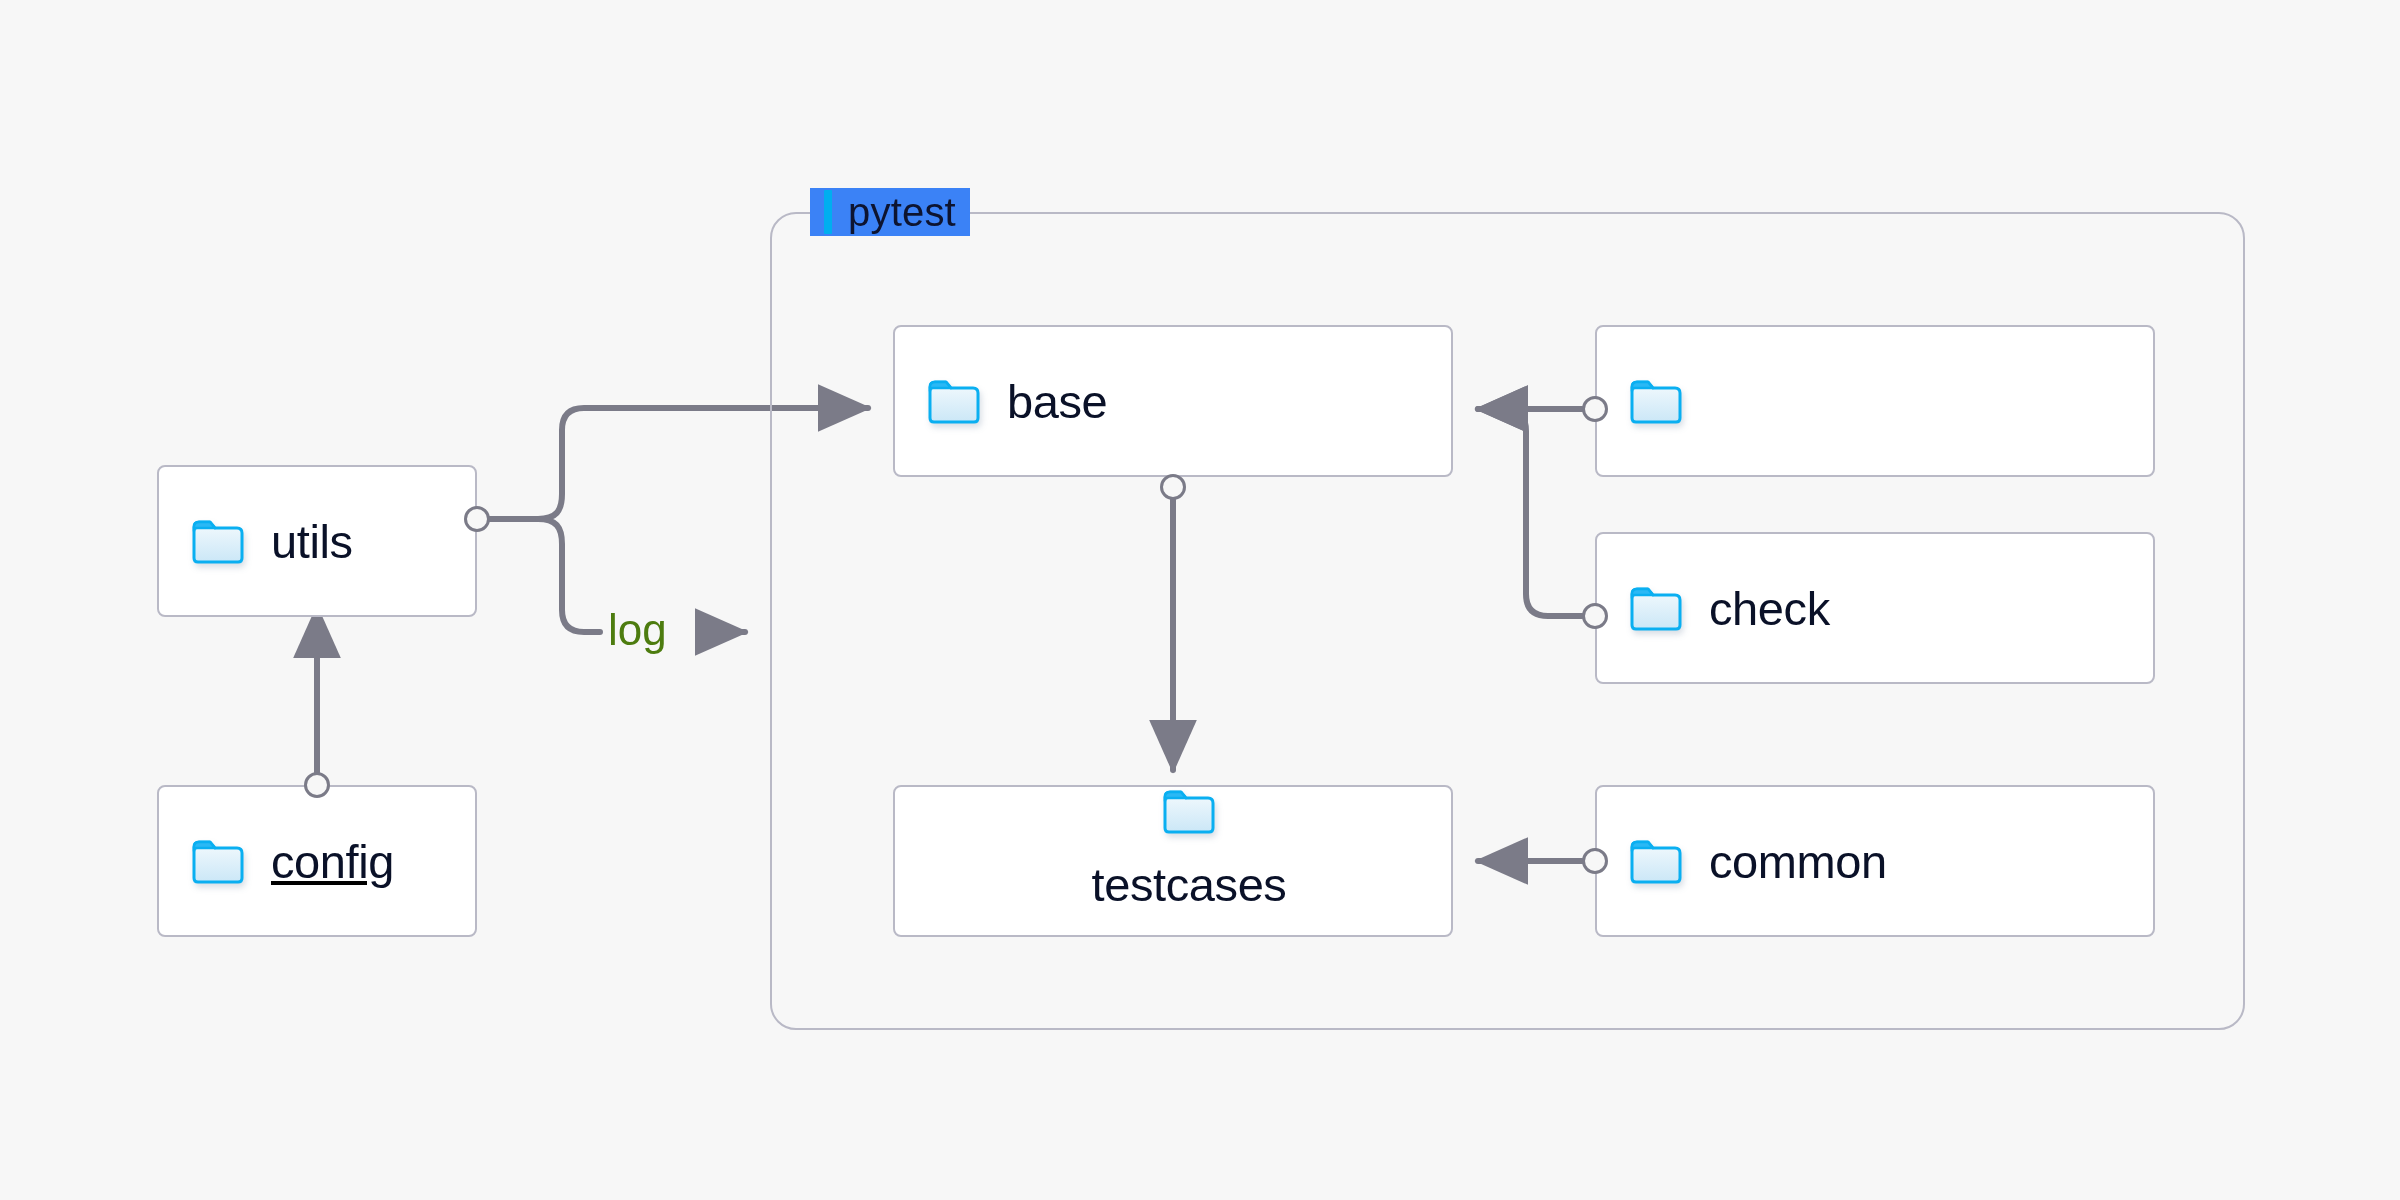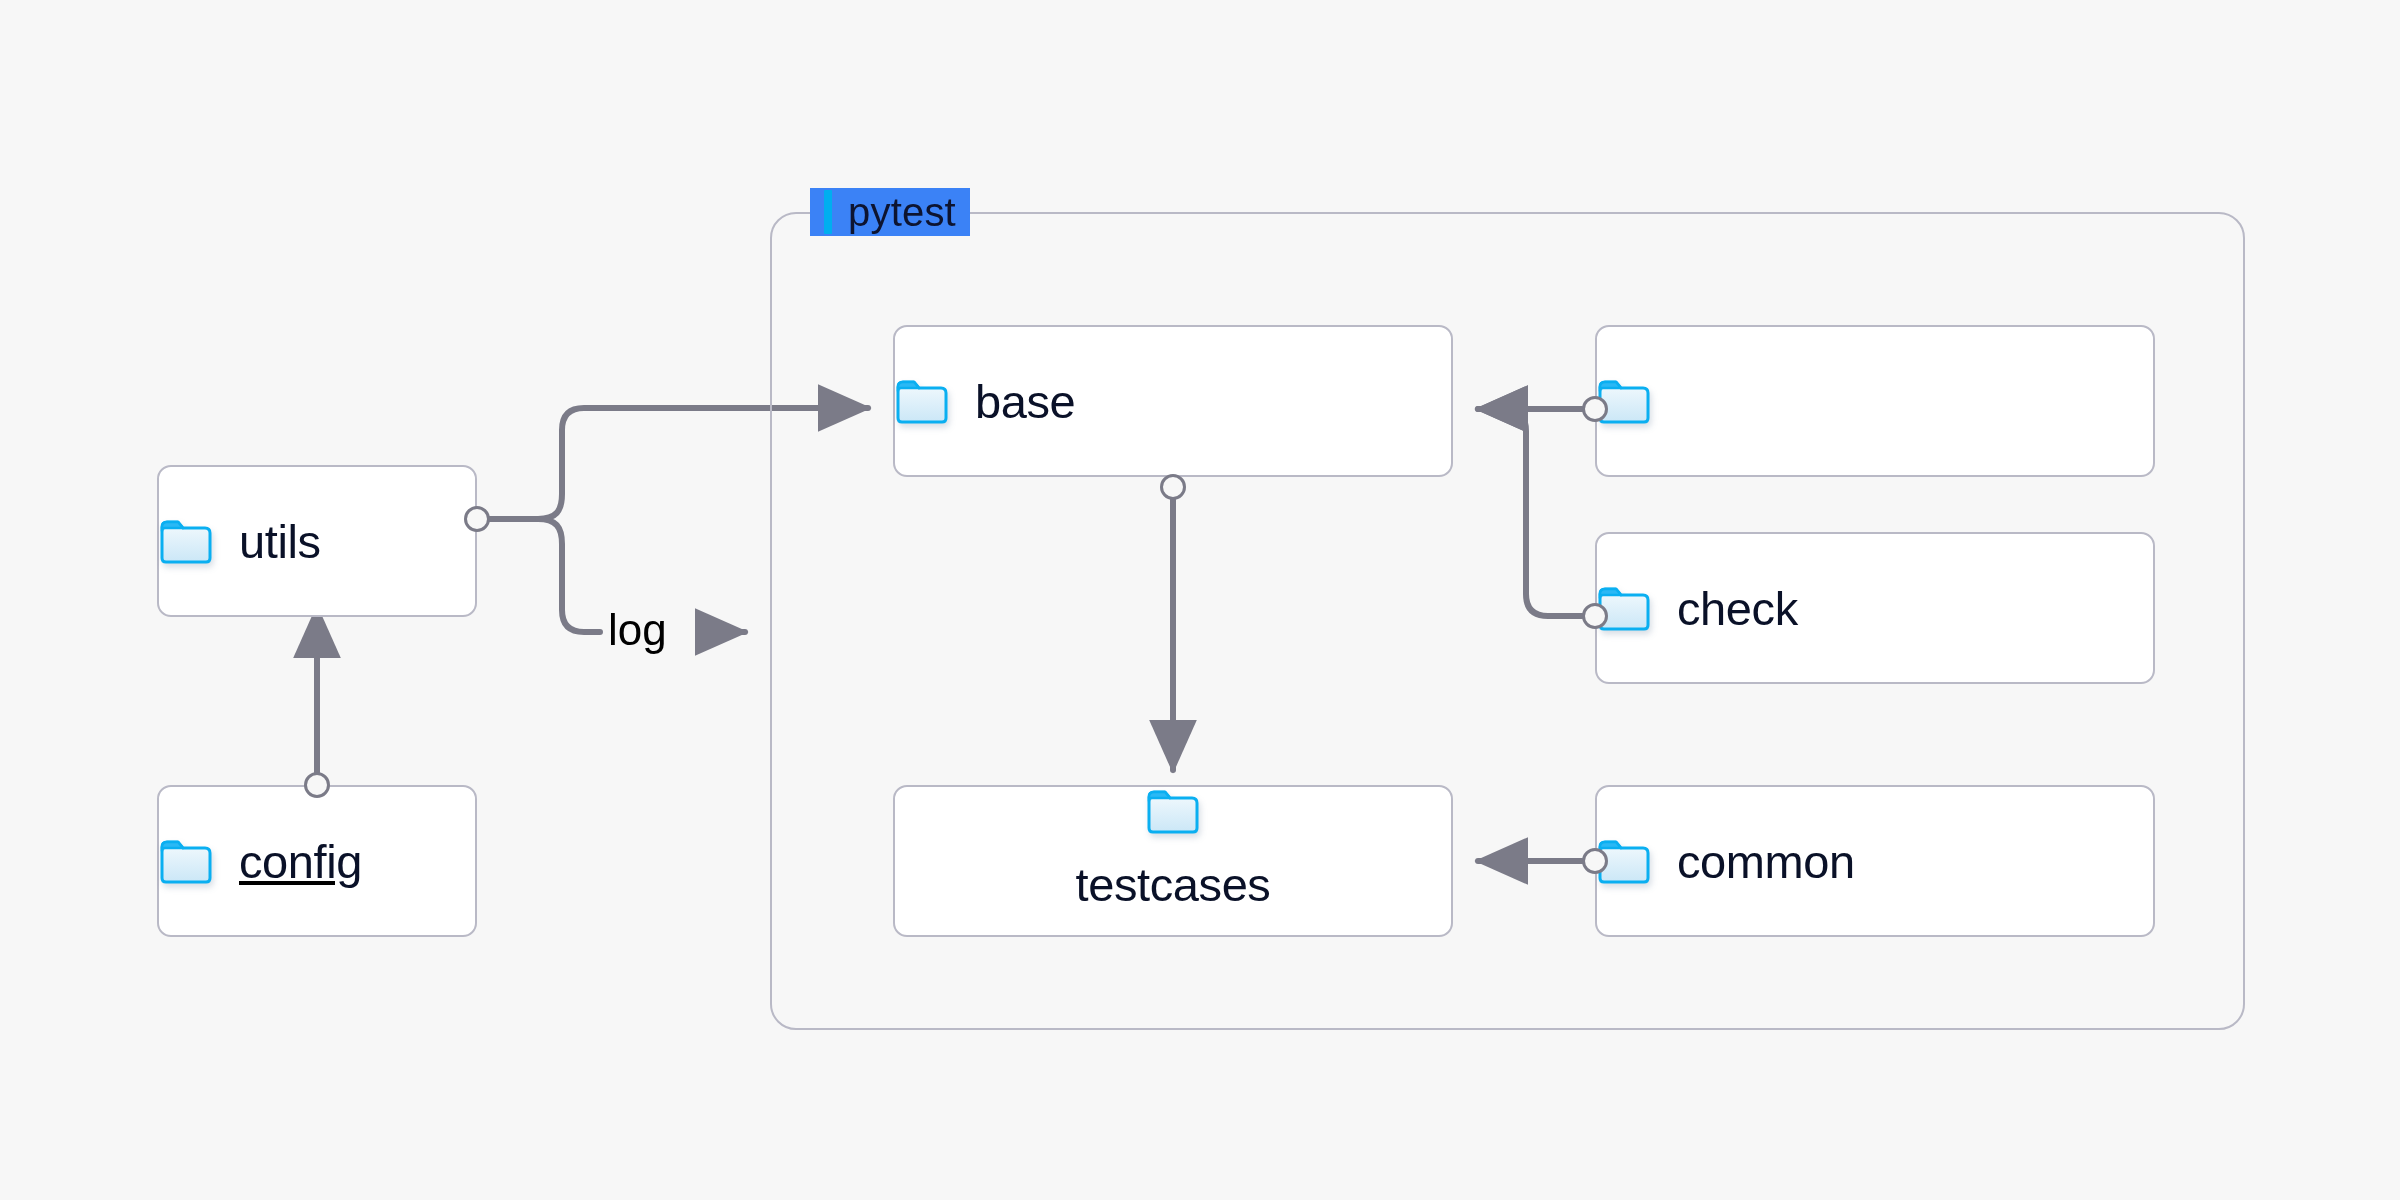--- a/index.html
+++ b/index.html
@@ -59,23 +59,24 @@
     letter-spacing: 0.2px;
     white-space: nowrap;
     line-height: 1;
   }
   
   .node {
     position: absolute;
     box-sizing: border-box;
     background: #ffffff;
     border: 2px solid #b9b9c6;
-    border-radius: 14px;
+    border-radius: 8px;
     display: flex;
     align-items: center;
+    padding-left: 32px;
     gap: 26px;
   }
   .node-label {
     font-size: 47px;
     color: #0a1128;
     letter-spacing: -0.4px;
     white-space: nowrap;
     line-height: 1;
   }
   
@@ -94,21 +95,21 @@
     height: 26px;
     border: 3px solid #7b7b88;
     border-radius: 50%;
     background: #f7f7f7;
     box-sizing: border-box;
   }
   
   .edge-label {
     position: absolute;
     font-size: 44px;
-    color: #000000;
+    color: #4d7c0f;
     line-height: 1;
     white-space: nowrap;
   }
 </style>
 </head>
 <body>
 
 <div id="stage">
 
   <svg id="edges" viewBox="0 0 2400 1200" width="2400" height="1200">

